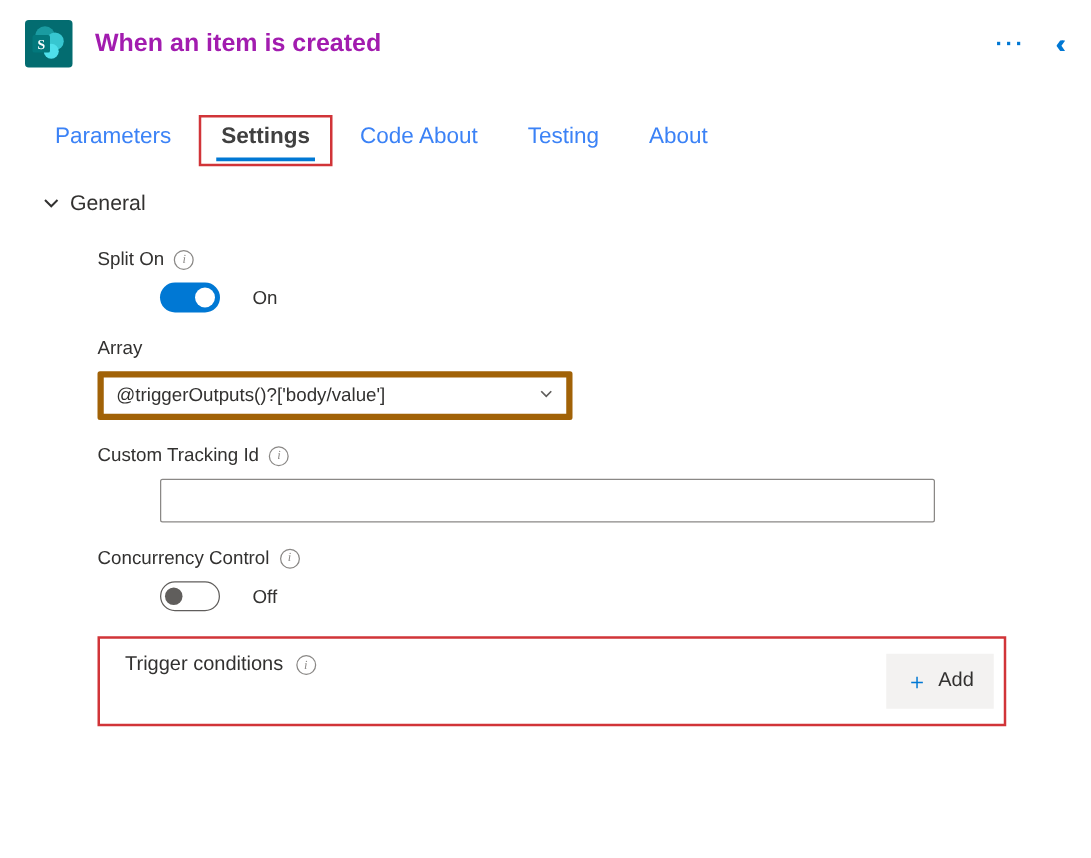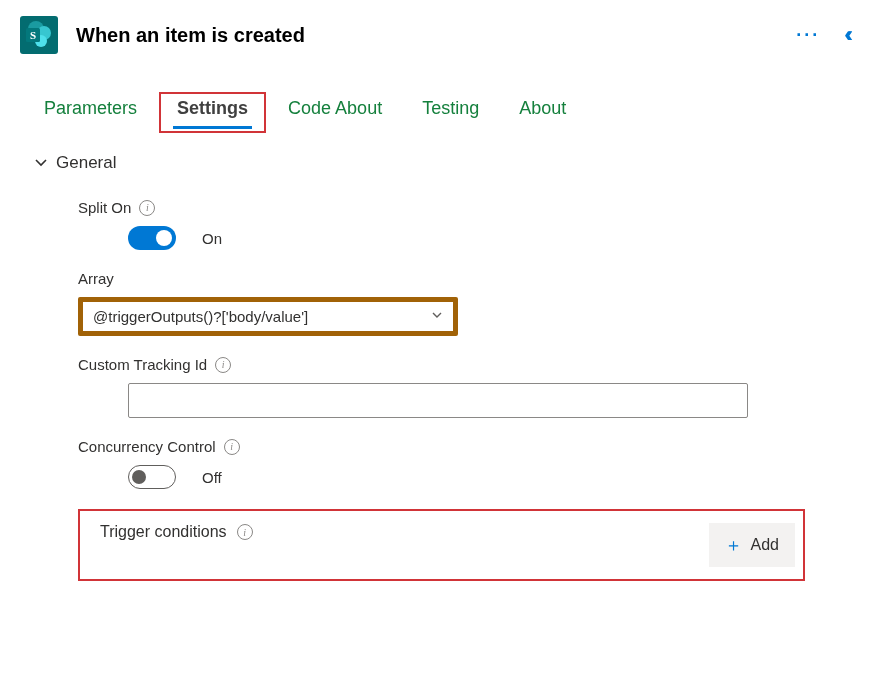--- a/index.html
+++ b/index.html
@@ -25,21 +25,21 @@
     align-items: center;
     justify-content: center;
     margin-right: 18px;
     position: relative;
     flex-shrink: 0;
   }
   .app-icon svg { width: 32px; height: 32px; }
   .header-title {
     font-size: 20px;
     font-weight: 600;
-    color: #000000;
+    color: #a21caf;
     flex: 1;
   }
   .header-actions {
     display: flex;
     align-items: center;
     gap: 24px;
     color: #0078d4;
   }
   .ellipsis {
     color: #0078d4;
@@ -58,21 +58,21 @@
   }
   .tabs {
     display: flex;
     gap: 0;
     padding: 28px 20px 0 24px;
     font-size: 18px;
   }
   .tab {
     padding: 8px 20px 10px 20px;
     cursor: pointer;
-    color: #15803d;
+    color: #3b82f6;
     position: relative;
   }
   .tab.active {
     color: #404040;
     font-weight: 700;
   }
   .tab.active::after {
     content: "";
     position: absolute;
     left: 16px;

